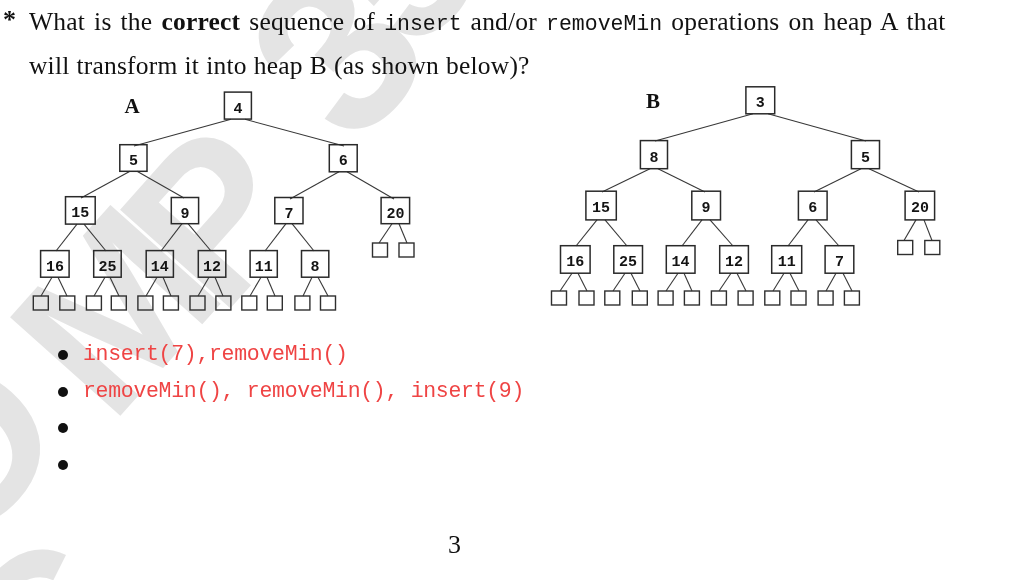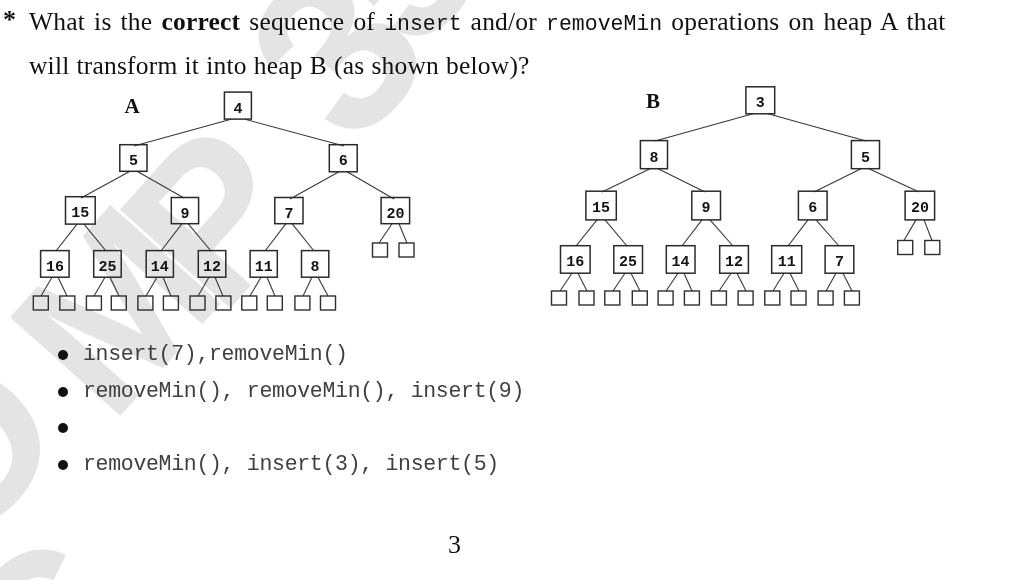--- a/index.html
+++ b/index.html
@@ -5,21 +5,21 @@
   html,body{margin:0;padding:0;}
   #page{position:relative;width:1024px;height:580px;background:#ffffff;overflow:hidden;
         font-family:"Liberation Serif",serif;}
   .wl{position:absolute;font-family:"Liberation Sans",sans-serif;font-weight:bold;
       font-size:215px;line-height:1;color:#e4e4e4;white-space:pre;z-index:0;
       transform:translate(-50%,-50%) rotate(-48.2deg);}
   .txt{position:absolute;z-index:2;color:#111;}
   .mono{font-family:"Liberation Mono",monospace;}
   svg{position:absolute;left:0;top:0;z-index:1;}
   .li{position:absolute;left:83px;font-family:"Liberation Mono",monospace;
-      font-size:21.5px;letter-spacing:-0.3px;color:#404040;white-space:pre;}
+      font-size:21.5px;letter-spacing:-0.3px;color:#ef4444;white-space:pre;}
   .bullet{position:absolute;width:10px;height:10px;border-radius:50%;background:#111;left:58px;}
 </style>
 </head>
 <body>
 <div id="page">
   <div class="wl" style="left:-38px;top:448px;">O</div>
   <div class="wl" style="left:115px;top:310px;">M</div>
   <div class="wl" style="left:213px;top:216px;">P</div>
   <div class="wl" style="left:337px;top:51px;font-size:230px;">3</div>
   <div class="wl" style="left:399px;top:-37px;">5</div>
@@ -174,16 +174,15 @@
 <text x="653" y="108" font-family="Liberation Serif,serif" font-weight="bold" font-size="21px" fill="#111" text-anchor="middle">B</text>
 
   </svg>
 
   <div class="bullet" style="top:350px;"></div>
   <div class="li" style="top:342px;">insert(7),removeMin()</div>
   <div class="bullet" style="top:386.5px;"></div>
   <div class="li" style="top:378.5px;">removeMin(), removeMin(), insert(9)</div>
   <div class="bullet" style="top:423px;"></div>
   <div class="bullet" style="top:460px;"></div>
-  <div class="li" style="top:452px;">removeMin(), insert(3), insert(5)</div>
 
   <div class="txt" style="left:448px;top:530px;font-size:26px;">3</div>
 </div>
 
 </body></html>

